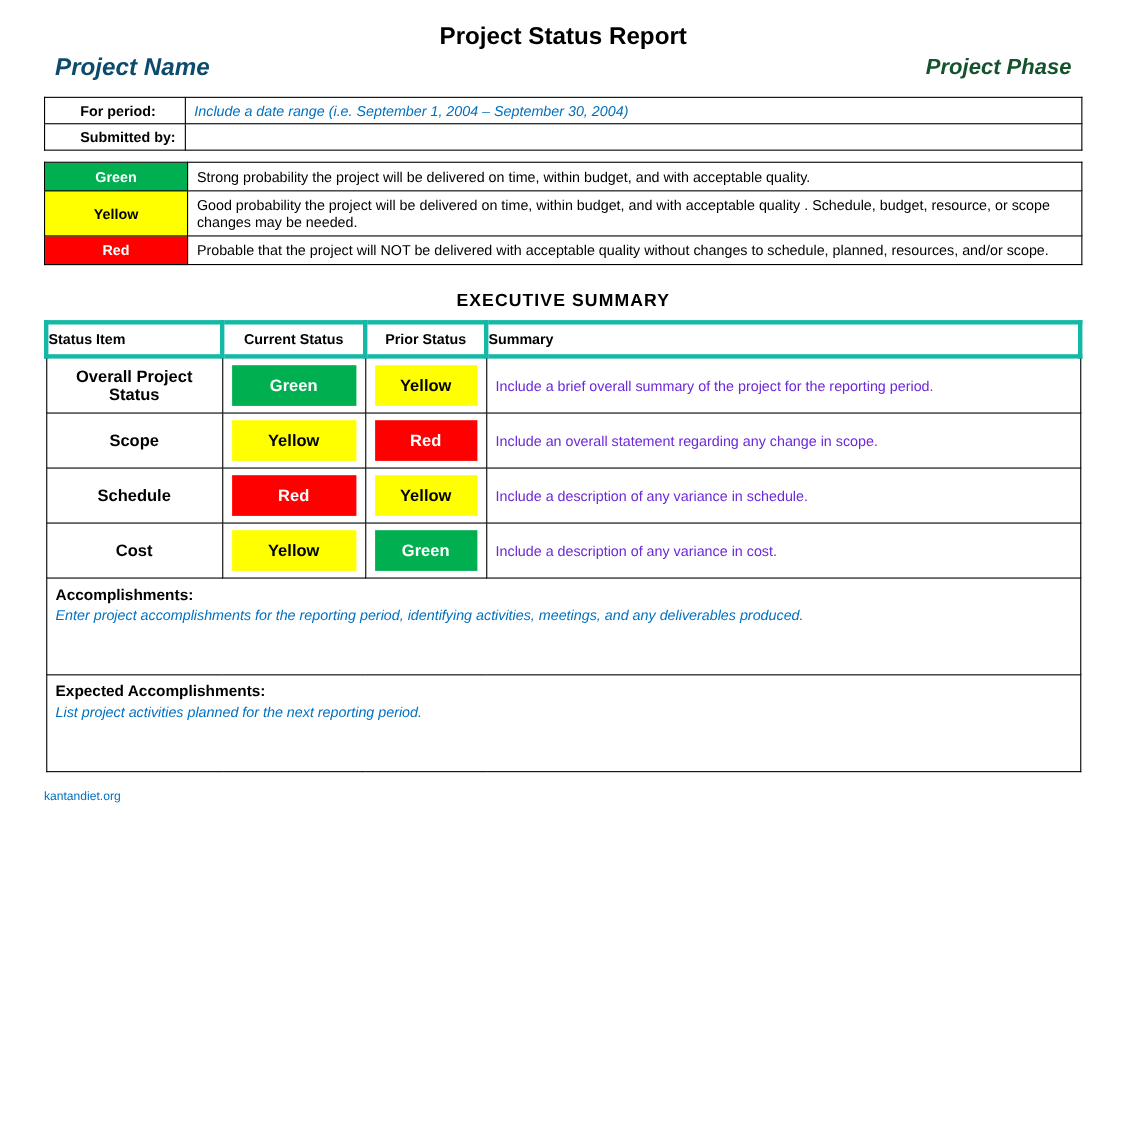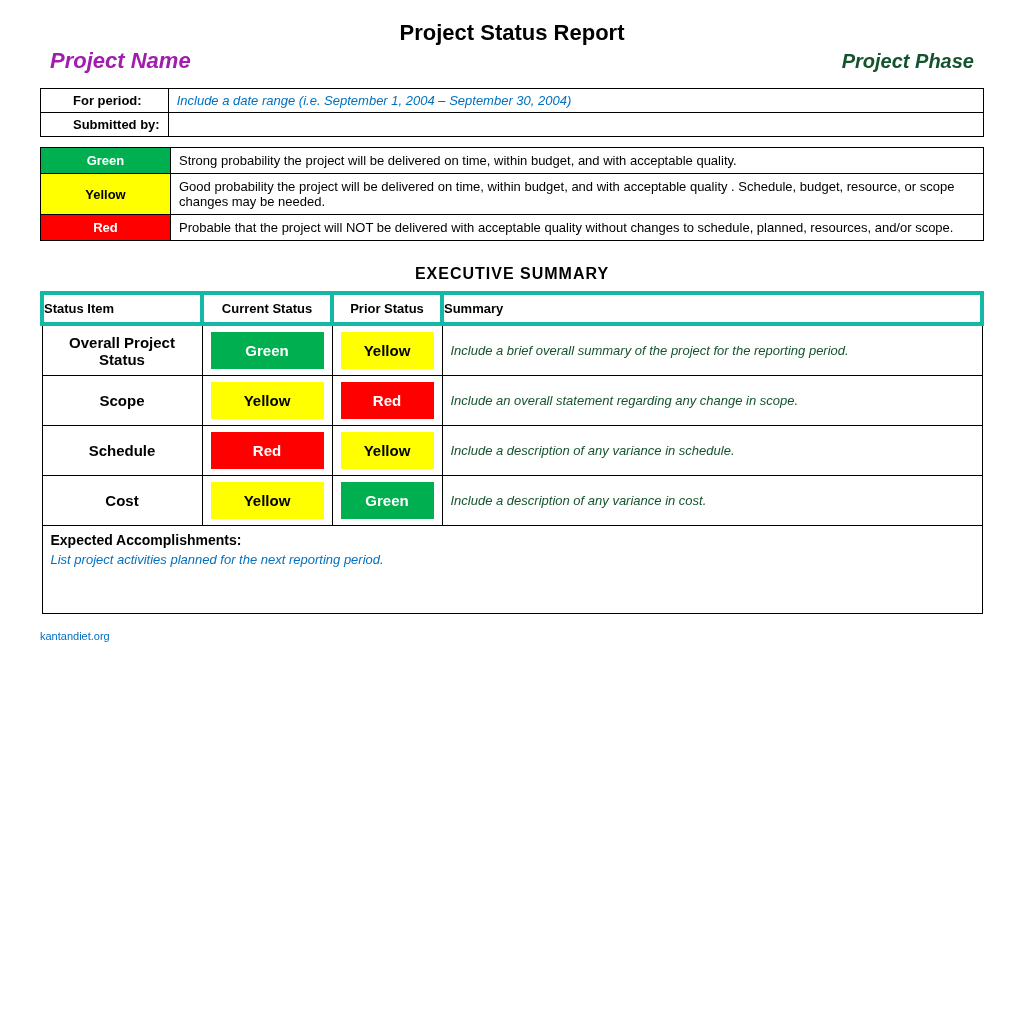--- a/index.html
+++ b/index.html
@@ -29,21 +29,21 @@
       display: flex;
       justify-content: space-between;
       align-items: center;
       margin-bottom: 14px;
       padding: 0 10px;
     }
 
     .project-name-label {
       font-size: 22px;
       font-weight: bold;
-      color: #a21caf;
+      color: #0c4a6e;
       font-style: italic;
     }
 
     .project-phase-label {
       font-size: 20px;
       font-weight: bold;
       color: #14532d;
       font-style: italic;
     }
 
@@ -148,22 +148,21 @@
       width: 130px;
       text-align: center;
     }
 
     .prior-status-cell {
       width: 110px;
       text-align: center;
     }
 
     .summary-cell {
-      color: #14532d;
-      font-style: italic;
+      color: #6d28d9;
       vertical-align: top;
       padding-top: 8px;
     }
 
     .green-badge {
       background-color: #00b050;
       color: #ffffff;
       font-weight: bold;
       font-size: 15px;
       padding: 10px 0;
@@ -304,20 +303,27 @@
       <td class="current-status-cell">
         <span class="yellow-badge">Yellow</span>
       </td>
       <td class="prior-status-cell">
         <span class="green-badge">Green</span>
       </td>
       <td class="summary-cell">Include a description of any variance in cost.</td>
     </tr>
 
 
+    <tr>
+      <td colspan="4">
+        <span class="accomplishments-label">Accomplishments:</span>
+        <br>
+        <span class="accomplishments-text">Enter project accomplishments for the reporting period, identifying activities, meetings, and any deliverables produced.</span>
+      </td>
+    </tr>
 
     <tr>
       <td colspan="4">
         <span class="accomplishments-label">Expected Accomplishments:</span>
         <br>
         <span class="accomplishments-text">List project activities planned for the next reporting period.</span>
       </td>
     </tr>
   </tbody>
 </table>

